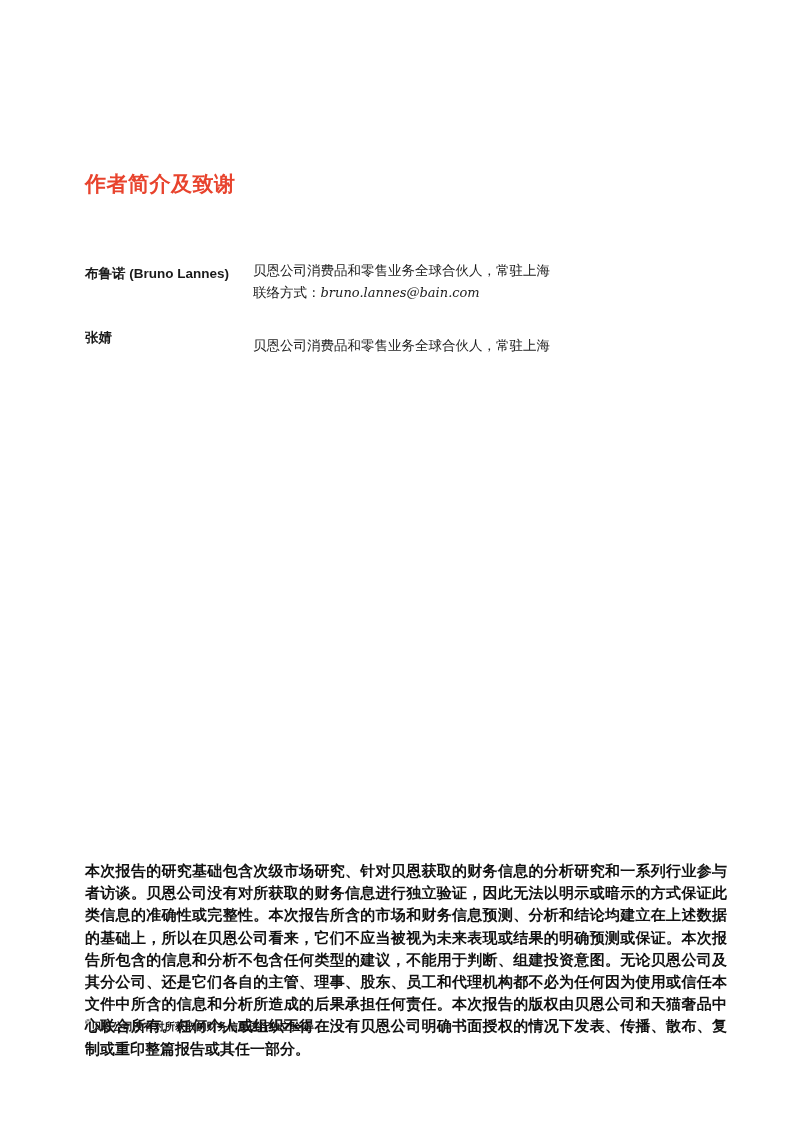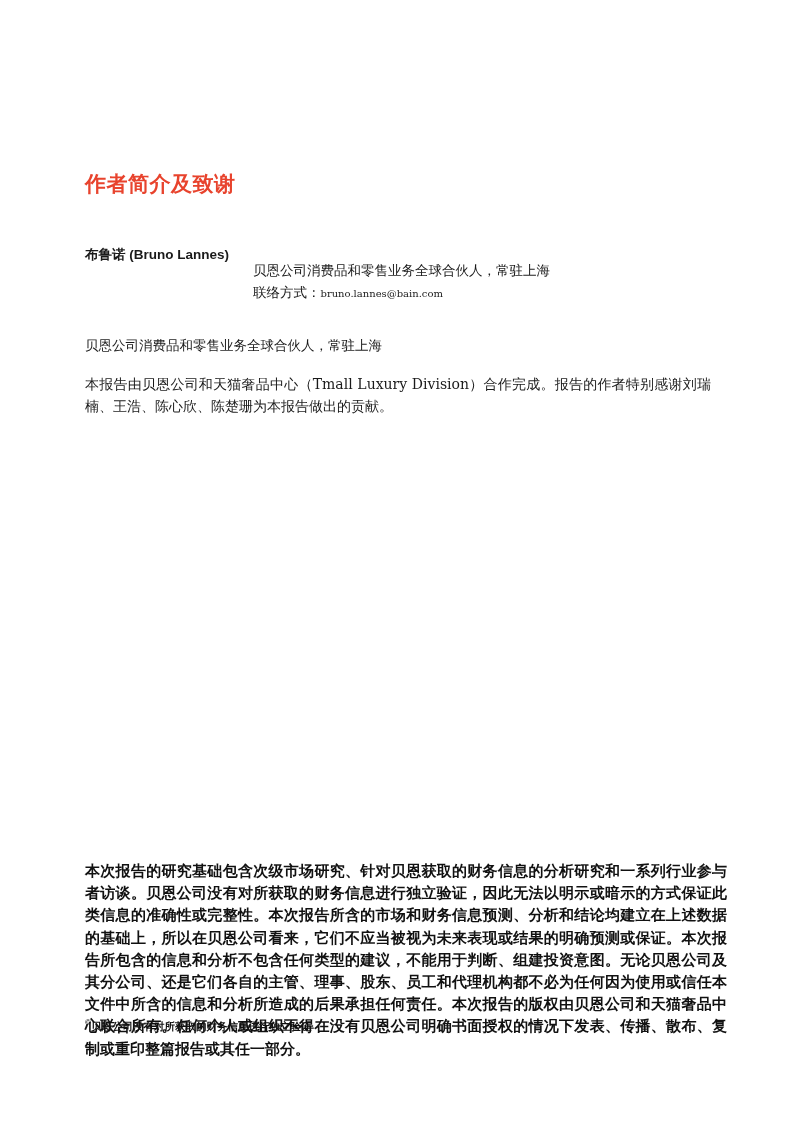--- a/index.html
+++ b/index.html
@@ -26,39 +26,41 @@
     margin: 0 0 46px 0;
     font-size: 21px;
     font-weight: bold;
     letter-spacing: 0.5px;
     color: #e8432d;
   }
   .author-row {
     display: flex;
     margin-bottom: 16px;
     font-size: 13.5px;
+    align-items: center;
   }
   .author-name {
     flex: 0 0 168px;
     font-weight: bold;
     line-height: 1.6;
   }
   .author-info {
     line-height: 1.6;
   }
   .author-role {
     display: block;
     margin-top: 16px;
   }
   .contact-line {
     display: block;
   }
   .email {
     font-family: "DejaVu Serif", serif;
-    font-size: 10px;
+    font-style: italic;
+    font-size: 13px;
   }
   .report-para {
     margin-top: 14px;
     font-size: 14px;
     line-height: 1.6;
     text-align: justify;
   }
   .latin-serif {
     font-family: "DejaVu Serif", serif;
   }
@@ -96,25 +98,25 @@
 
     <div class="author-row">
       <div class="author-name">布鲁诺 (Bruno Lannes)</div>
       <div class="author-info">
         <span class="author-role">贝恩公司消费品和零售业务全球合伙人，常驻上海</span>
         <span class="contact-line"><span>联络方式：</span><span class="email">bruno.lannes@bain.com</span></span>
       </div>
     </div>
 
     <div class="author-row">
+      <div class="author-name">张婧</div>
       <div class="author-info">
         <span class="author-role">贝恩公司消费品和零售业务全球合伙人，常驻上海</span>
       </div>
     </div>
 
-    <p class="report-para"><span>本报告由贝恩公司和天猫奢品中心（</span><span class="latin-serif">Tmall Luxury Division</span><span>）合作完成。报告的作者特别感谢刘瑞楠、王浩、陈心欣、陈楚珊为本报告做出的贡献。</span></p>
 
   </div>
 
   <div class="disclaimer">本次报告的研究基础包含次级市场研究、针对贝恩获取的财务信息的分析研究和一系列行业参与者访谈。贝恩公司没有对所获取的财务信息进行独立验证，因此无法以明示或暗示的方式保证此类信息的准确性或完整性。本次报告所含的市场和财务信息预测、分析和结论均建立在上述数据的基础上，所以在贝恩公司看来，它们不应当被视为未来表现或结果的明确预测或保证。本次报告所包含的信息和分析不包含任何类型的建议，不能用于判断、组建投资意图。无论贝恩公司及其分公司、还是它们各自的主管、理事、股东、员工和代理机构都不必为任何因为使用或信任本文件中所含的信息和分析所造成的后果承担任何责任。本次报告的版权由贝恩公司和天猫奢品中心联合所有。任何个人或组织不得在没有贝恩公司明确书面授权的情况下发表、传播、散布、复制或重印整篇报告或其任一部分。</div>
 
   <div class="copyright"><span class="copy-symbol">©</span><span>贝恩公司没有对所获取的财务信息进行独立验证</span></div>
 </div>
 
 </body></html>

